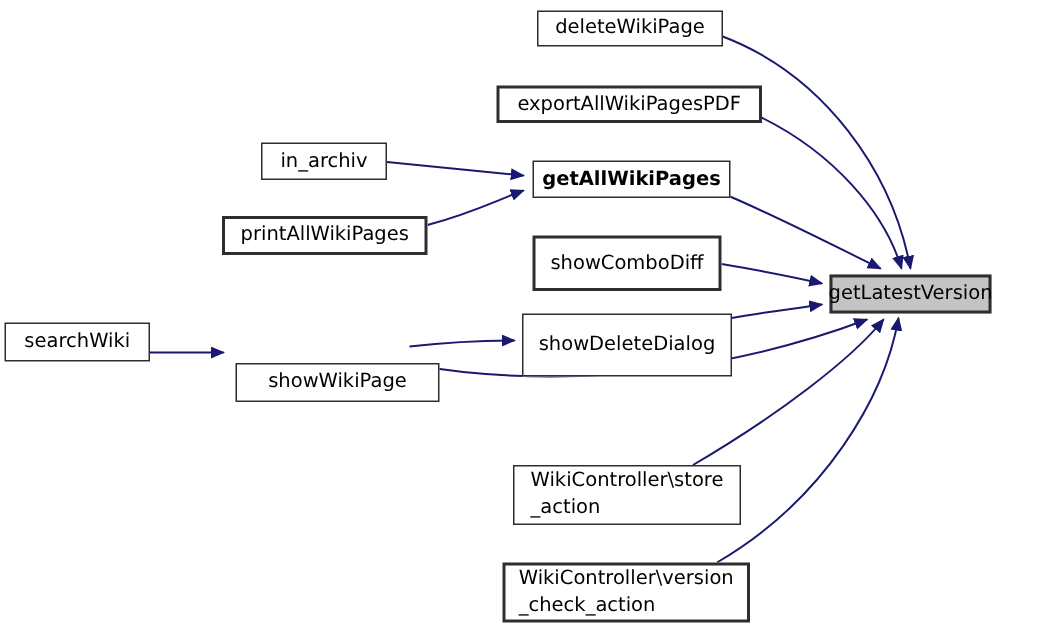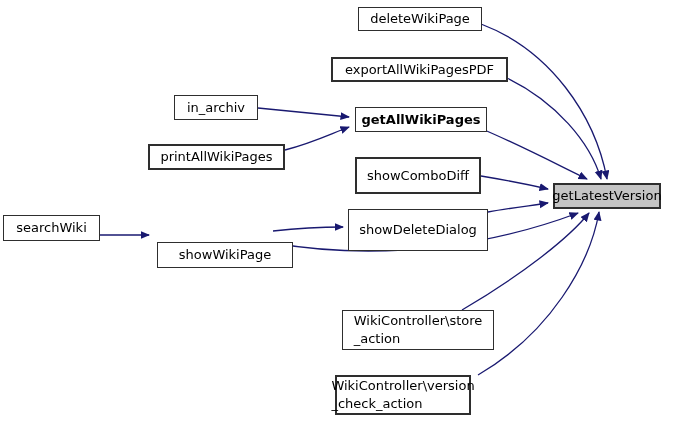--- a/index.html
+++ b/index.html
@@ -63,15 +63,15 @@
     <div class="node" style="left: 174px; top: 95px; width: 84px; height: 25px; border-width: 1px;">in_archiv</div>
     <div class="node" style="left: 355px; top: 107px; width: 132px; height: 25px; border-width: 1px; font-weight: bold;">getAllWikiPages</div>
     <div class="node" style="left: 148px; top: 144px; width: 137px; height: 26px; border-width: 2px;">printAllWikiPages</div>
     <div class="node" style="left: 355px; top: 157px; width: 126px; height: 37px; border-width: 2px;">showComboDiff</div>
     <div class="node focus" style="left: 553px; top: 183px; width: 108px; height: 26px; border-width: 2px;">getLatestVersion</div>
     <div class="node" style="left: 348px; top: 209px; width: 140px; height: 42px; border-width: 1px;">showDeleteDialog</div>
     <div class="node" style="left: 3px; top: 215px; width: 97px; height: 26px; border-width: 1px;">searchWiki</div>
     <div class="node" style="left: 157px; top: 222px; width: 136px; height: 26px; border-width: 1px; margin-top: 20px;">showWikiPage</div>
     <div class="node" style="left: 342px; top: 310px; width: 152px; height: 40px; border-width: 1px;">WikiController\store
 _action</div>
-    <div class="node" style="left: 335px; top: 375px; width: 136px; height: 40px; border-width: 2px;">WikiController\version
+    <div class="node" style="left: 335px; top: 375px; width: 165px; height: 40px; border-width: 2px;">WikiController\version
 _check_action</div>
   </div>
 
 </body></html>

